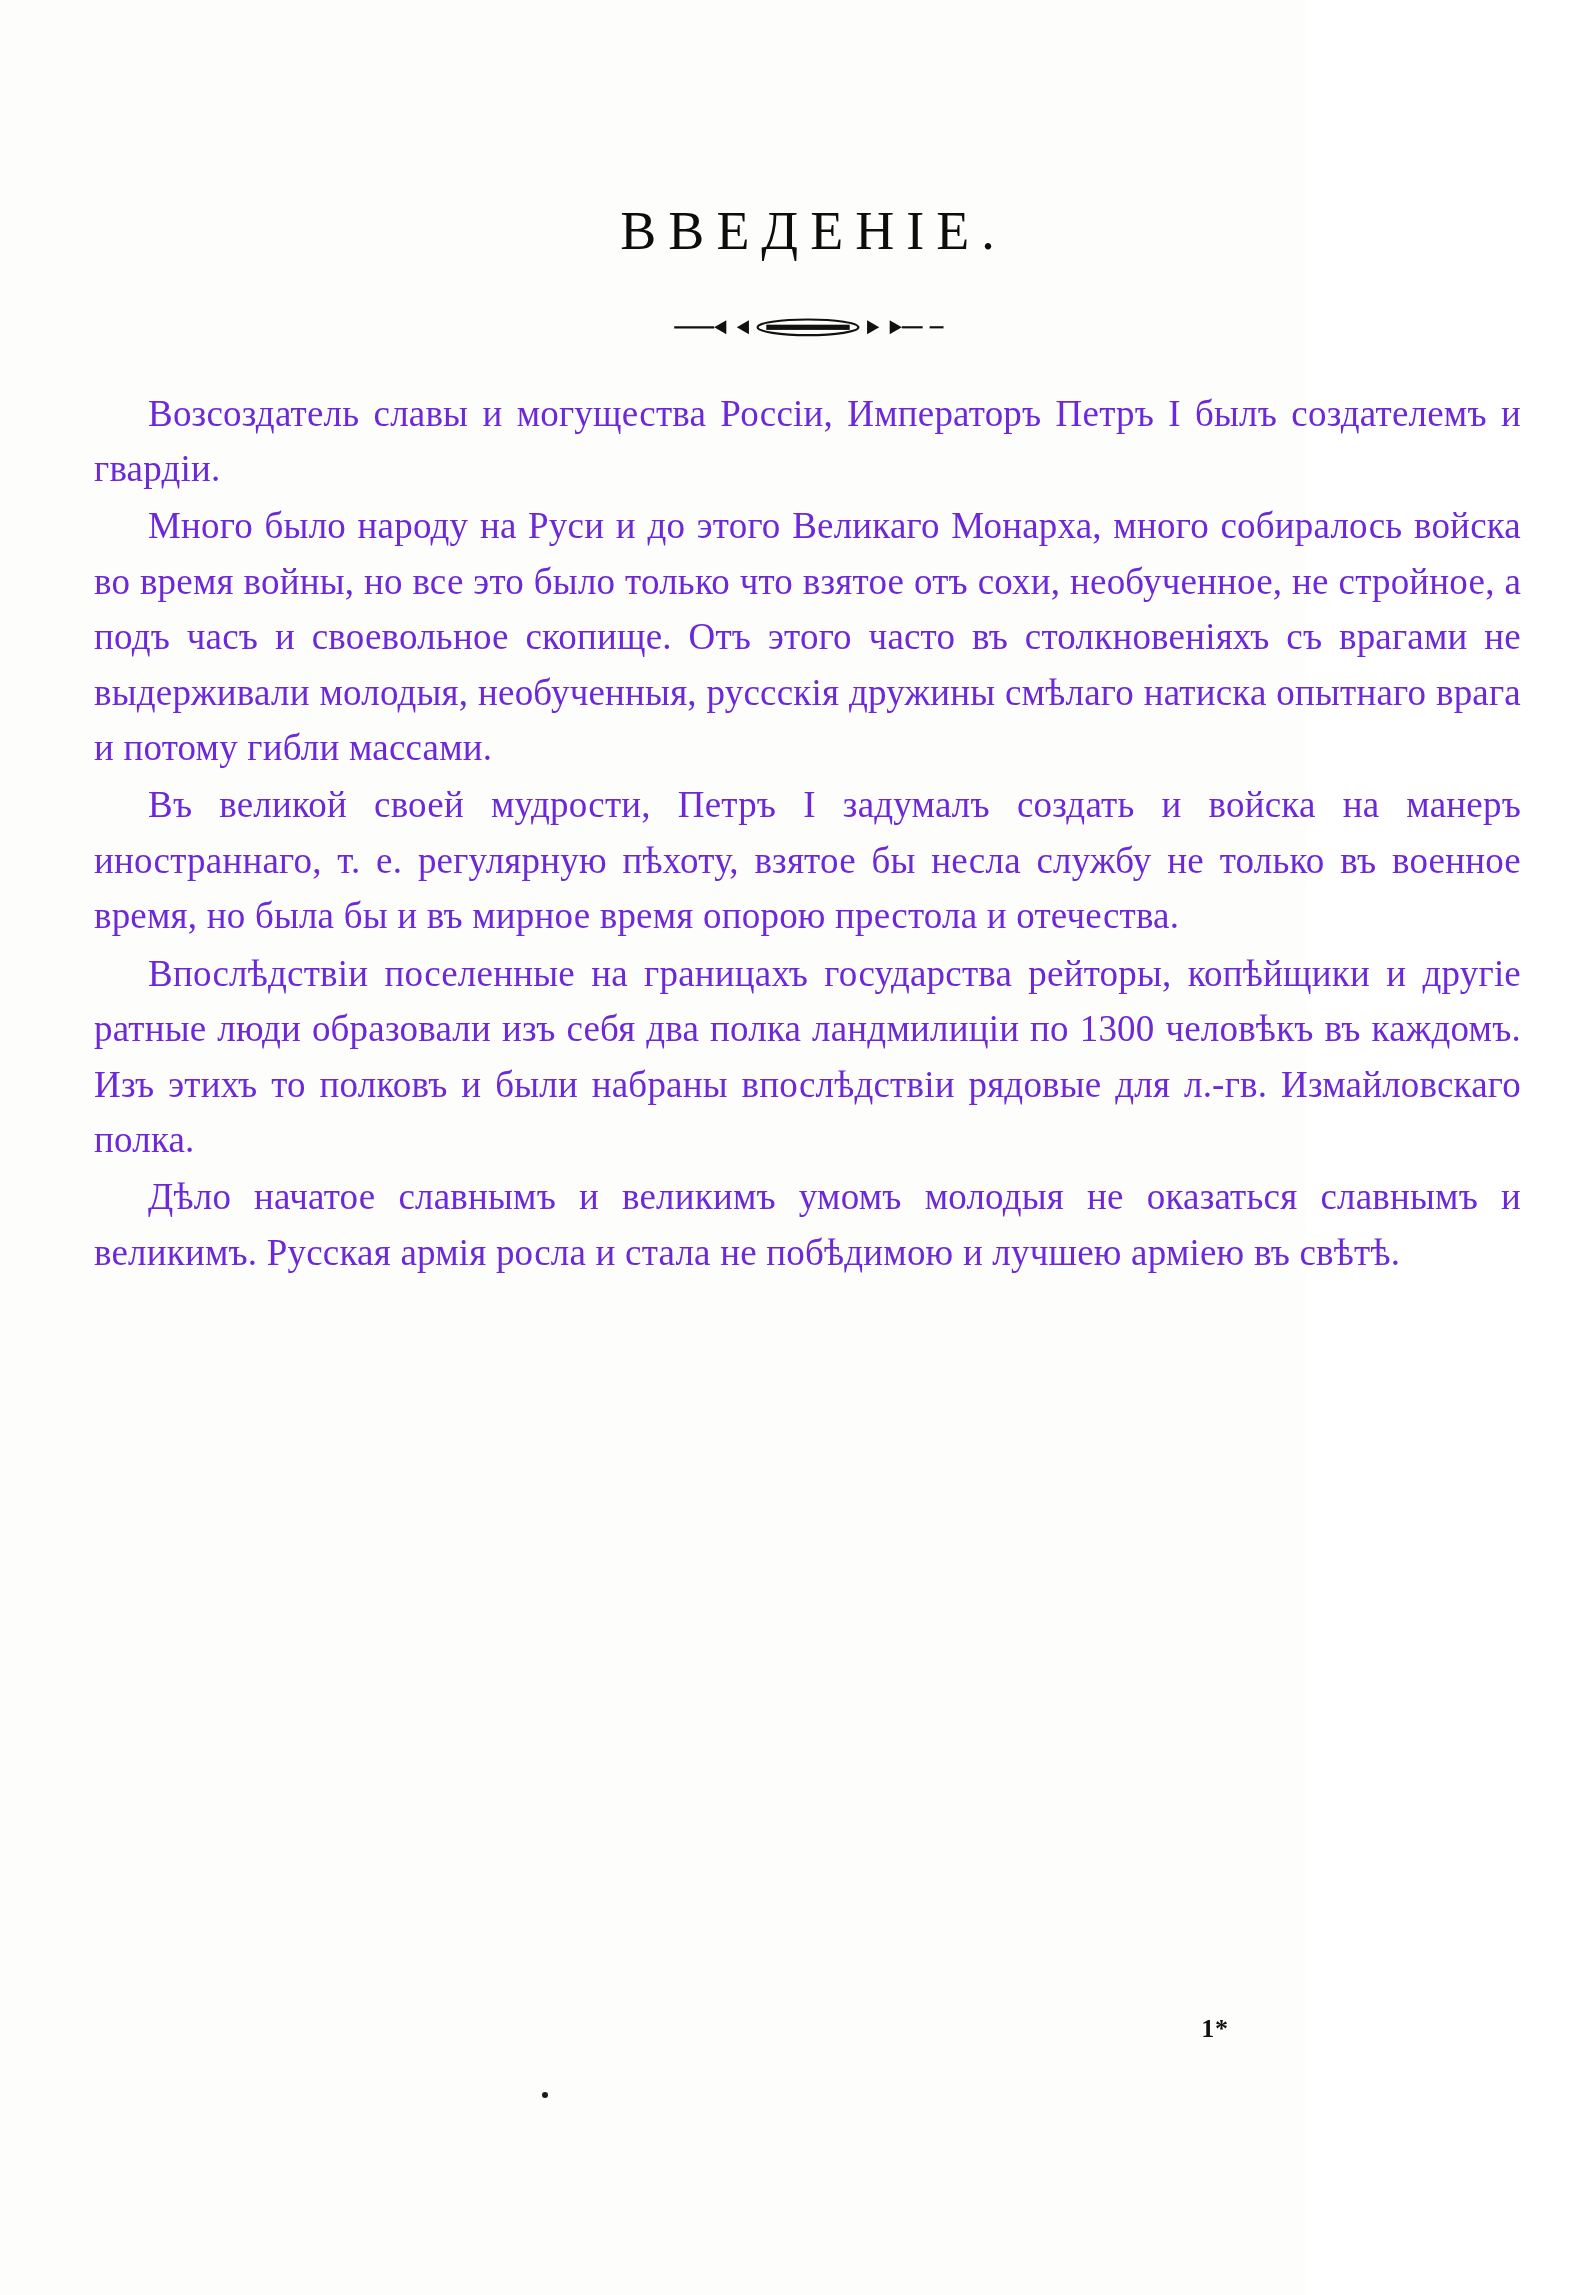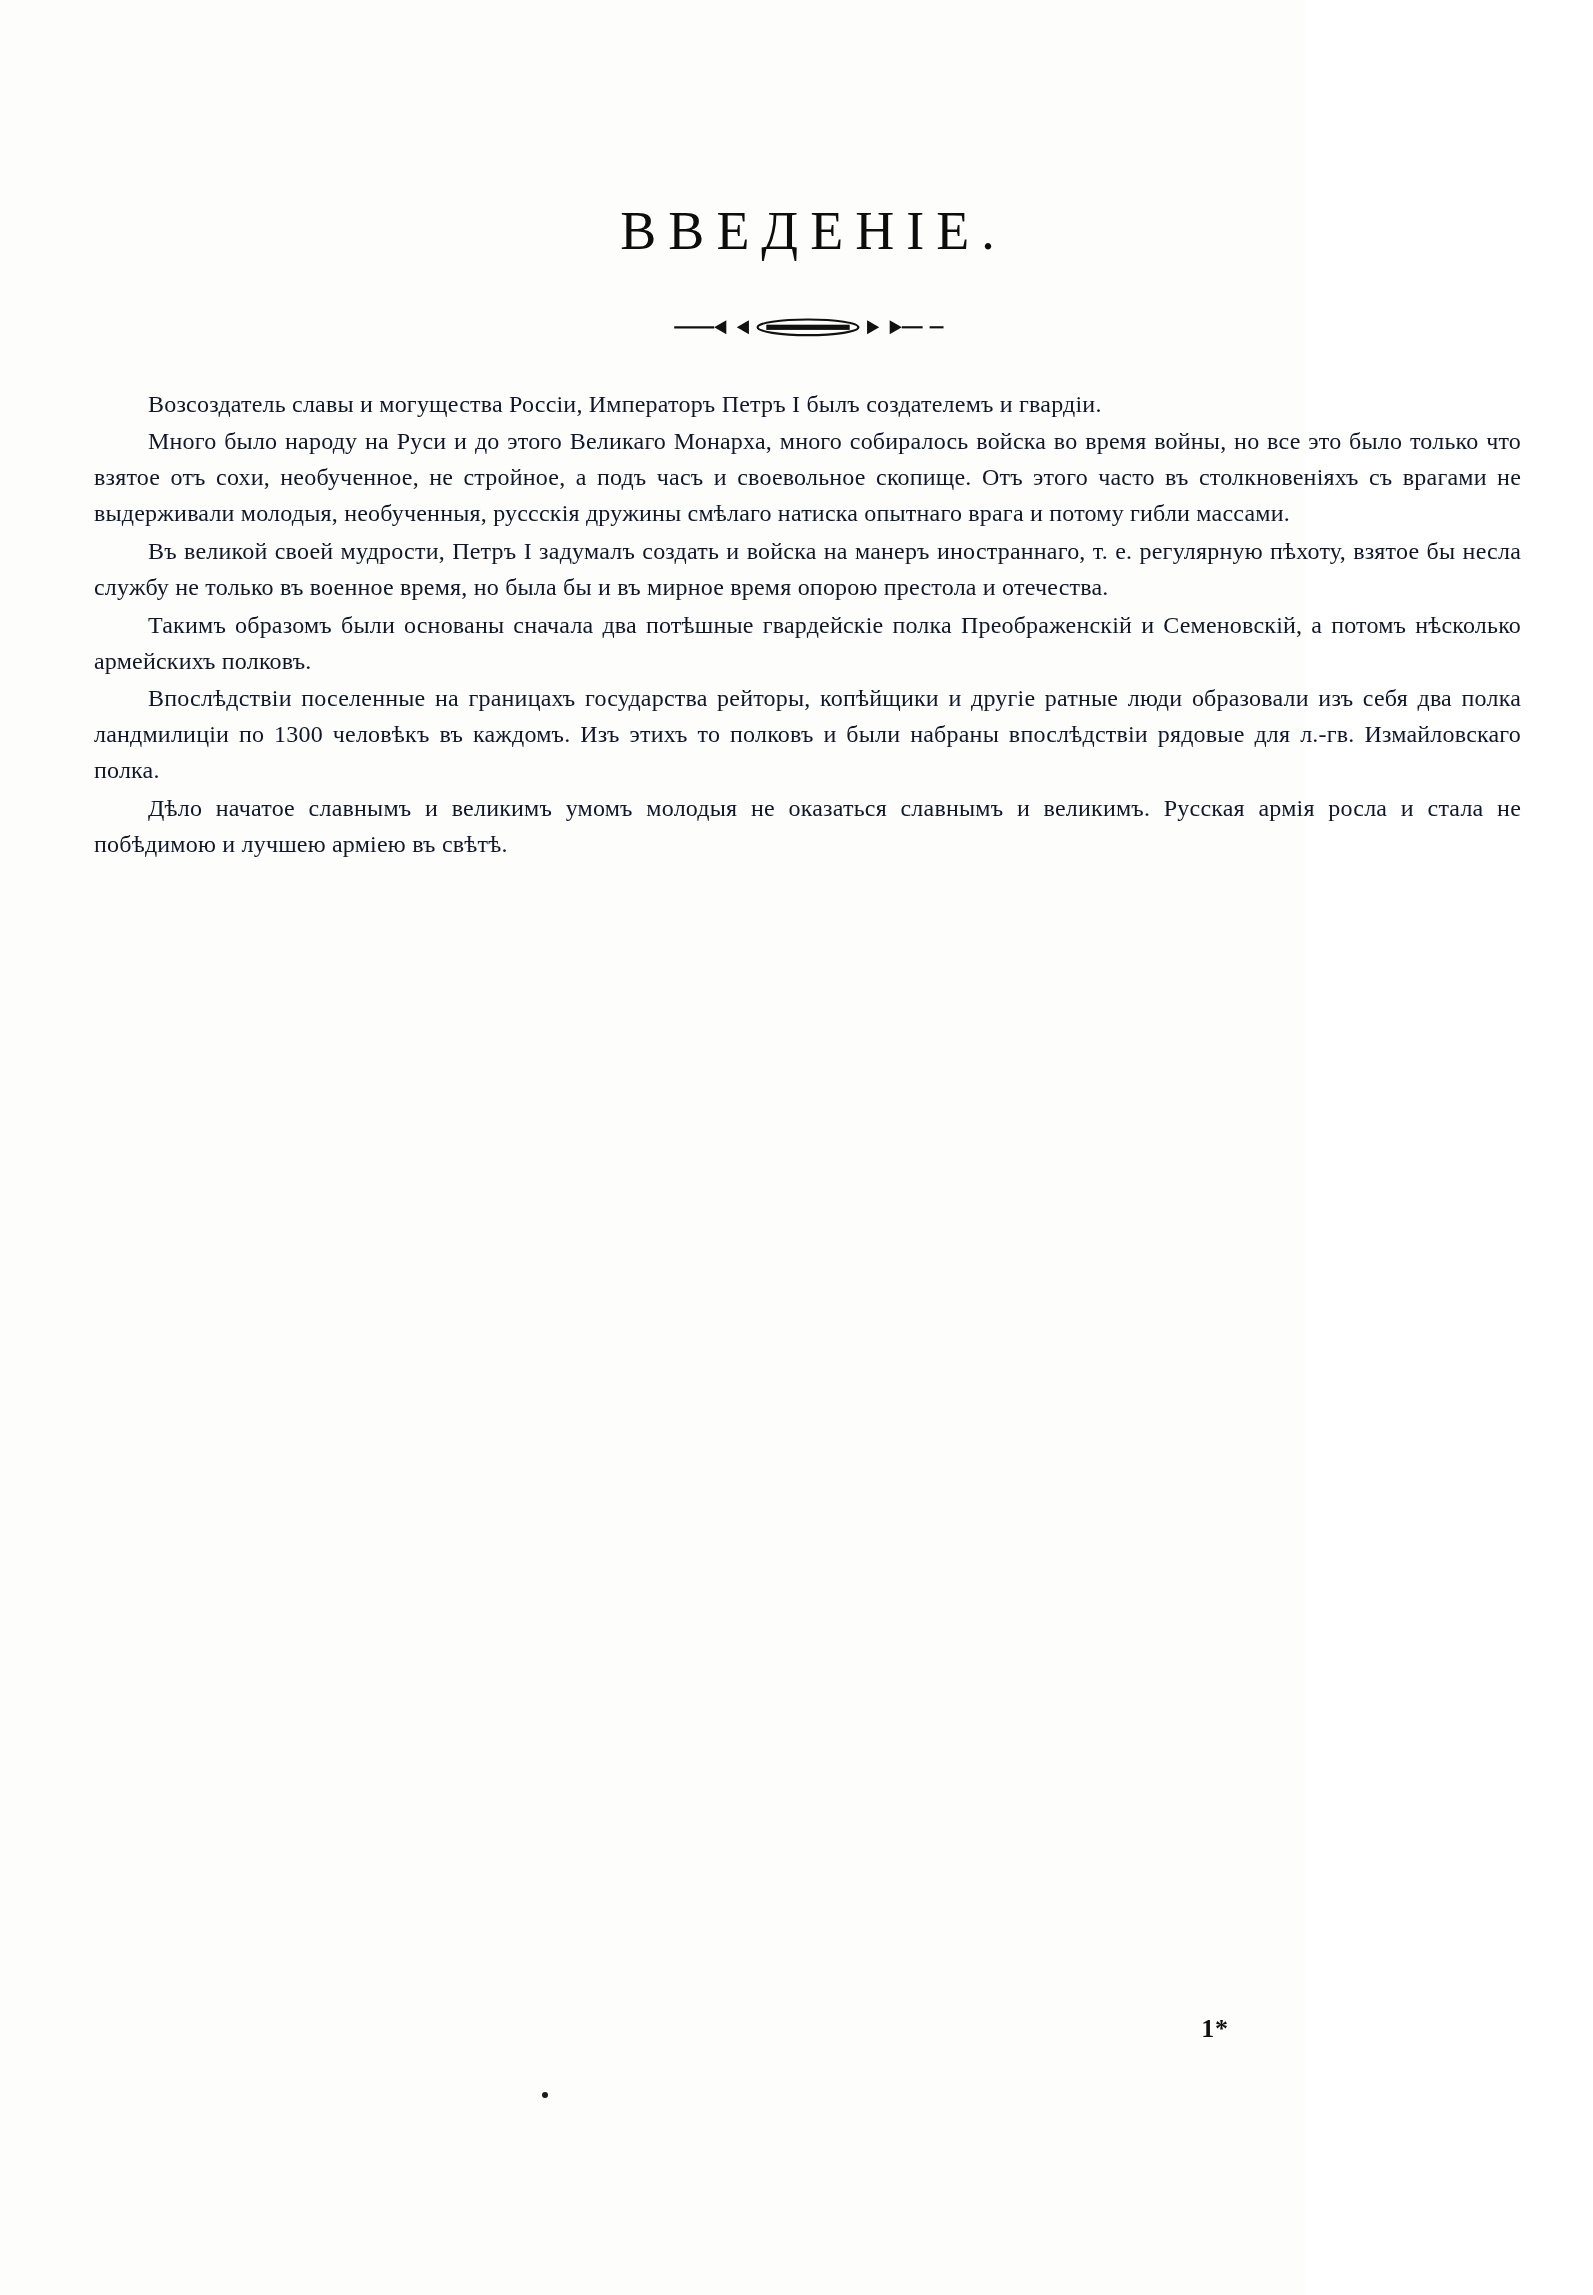--- a/index.html
+++ b/index.html
@@ -41,25 +41,25 @@
   }
   .ornament {
     margin: 54px auto 47px auto;
     width: 278px;
     height: 22.6px;
     position: relative;
   }
   .ornament svg { display: block; width: 278px; height: 22.6px; }
 
   .body-text {
-    font-size: 24px;
+    font-size: 37px;
     line-height: 1.50;
     text-align: justify;
     text-justify: inter-word;
-    color: #0f172a;
+    color: #6d28d9;
     letter-spacing: 0.2px;
   }
   .body-text p {
     margin: 0 0 1.7px 0;
     text-indent: 54px;
   }
   .folio {
     position: absolute;
     right: 77px;
     top: 2014px;
@@ -99,21 +99,20 @@
         <path d="M242 13 L228 5 L228 21 Z" fill="#111"></path>
         <line x1="268" y1="13" x2="292" y2="13" stroke="#111" stroke-width="2.5"></line>
         <line x1="300" y1="13" x2="316" y2="13" stroke="#111" stroke-width="2.5"></line>
       </svg>
     </div>
 
     <div class="body-text">
       <p>Возсоздатель славы и могущества Россіи, Императоръ Петръ I былъ создателемъ и гвардіи.</p>
       <p>Много было народу на Руси и до этого Великаго Монарха, много собиралось войска во время войны, но все это было только что взятое отъ сохи, необученное, не стройное, а подъ часъ и своевольное скопище. Отъ этого часто въ столкновеніяхъ съ врагами не выдерживали молодыя, необученныя, руссскія дружины смѣлаго натиска опытнаго врага и потому гибли массами.</p>
       <p>Въ великой своей мудрости, Петръ I задумалъ создать и войска на манеръ иностраннаго, т. е. регулярную пѣхоту, взятое бы несла службу не только въ военное время, но была бы и въ мирное время опорою престола и отечества.</p>
-      <p>Такимъ образомъ были основаны сначала два потѣшные гвардейскіе полка Преображенскій и Семеновскій, а потомъ нѣсколько армейскихъ полковъ.</p>
       <p>Впослѣдствіи поселенные на границахъ государства рейторы, копѣйщики и другіе ратные люди образовали изъ себя два полка ландмилиціи по 1300 человѣкъ въ каждомъ. Изъ этихъ то полковъ и были набраны впослѣдствіи рядовые для л.-гв. Измайловскаго полка.</p>
       <p>Дѣло начатое славнымъ  и великимъ умомъ молодыя не оказаться славнымъ и великимъ. Русская армія росла и стала не побѣдимою и лучшею арміею въ свѣтѣ.</p>
     </div>
 
   </div>
 
   <div class="folio">1*</div>
   <div class="bottom-dot"></div>
 
 </div>

